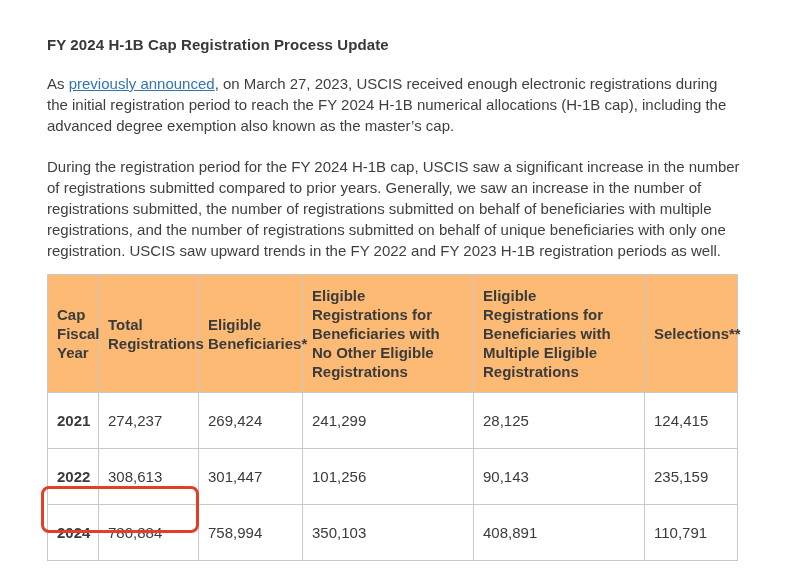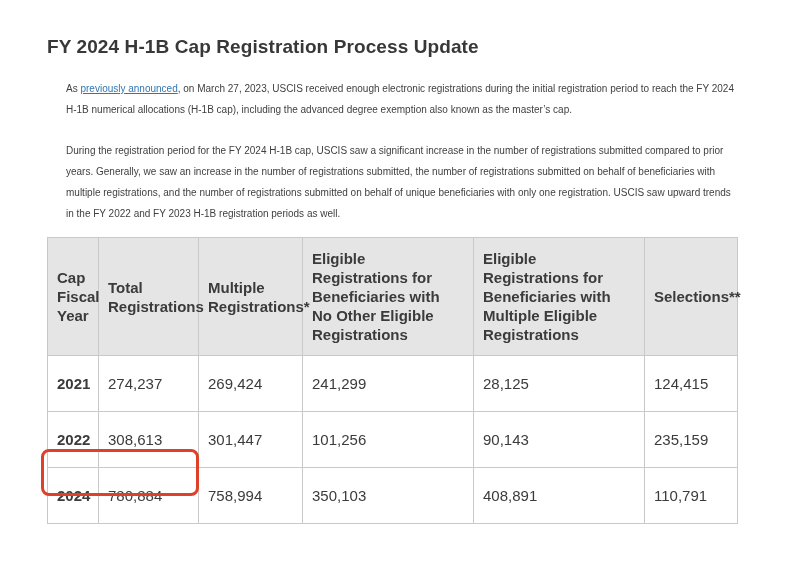--- a/index.html
+++ b/index.html
@@ -9,31 +9,30 @@
     height: 574px;
     font-family: "Liberation Sans", sans-serif;
     color: #3d3d3d;
     overflow: hidden;
   }
   .page {
     padding: 36px 54px 0 47px;
     position: relative;
   }
   .page-title {
-    font-size: 19px;
+    font-size: 15px;
     font-weight: bold;
     color: #383838;
     letter-spacing: 0.1px;
   }
   p.body-text {
     margin-top: 20px;
-    font-size: 10px;
+    font-size: 15px;
     line-height: 21px;
     color: #3f3f3f;
-    margin-left: 19px;
   }
   a.inline-link {
     color: #3276b1;
     text-decoration: underline;
     cursor: pointer;
   }
   .table-wrap {
     margin-top: 13px;
     position: relative;
     width: 690px;
@@ -45,21 +44,21 @@
     color: #3b3b3b;
     table-layout: fixed;
   }
   table.data-table th,
   table.data-table td {
     border: 1px solid #c9c9c9;
     text-align: left;
     vertical-align: middle;
   }
   table.data-table thead th {
-    background: #e5e5e5;
+    background: #fdba74;
     font-weight: bold;
     line-height: 19px;
     padding: 11px 16px 11px 9px;
     height: 98px;
   }
   table.data-table tbody th,
   table.data-table tbody td {
     padding: 9px 8px 9px 9px;
     line-height: 20px;
     height: 56px;
@@ -98,21 +97,21 @@
         <col style="width:100px">
         <col style="width:104px">
         <col style="width:171px">
         <col style="width:171px">
         <col style="width:93px">
       </colgroup>
       <thead>
         <tr>
           <th>Cap Fiscal Year</th>
           <th>Total Registrations</th>
-          <th>Multiple Registrations*</th>
+          <th>Eligible Beneficiaries*</th>
           <th>Eligible Registrations for Beneficiaries with No Other Eligible Registrations</th>
           <th>Eligible Registrations for Beneficiaries with Multiple Eligible Registrations</th>
           <th>Selections**</th>
         </tr>
       </thead>
       <tbody>
         <tr>
           <th>2021</th>
           <td>274,237</td>
           <td>269,424</td>

